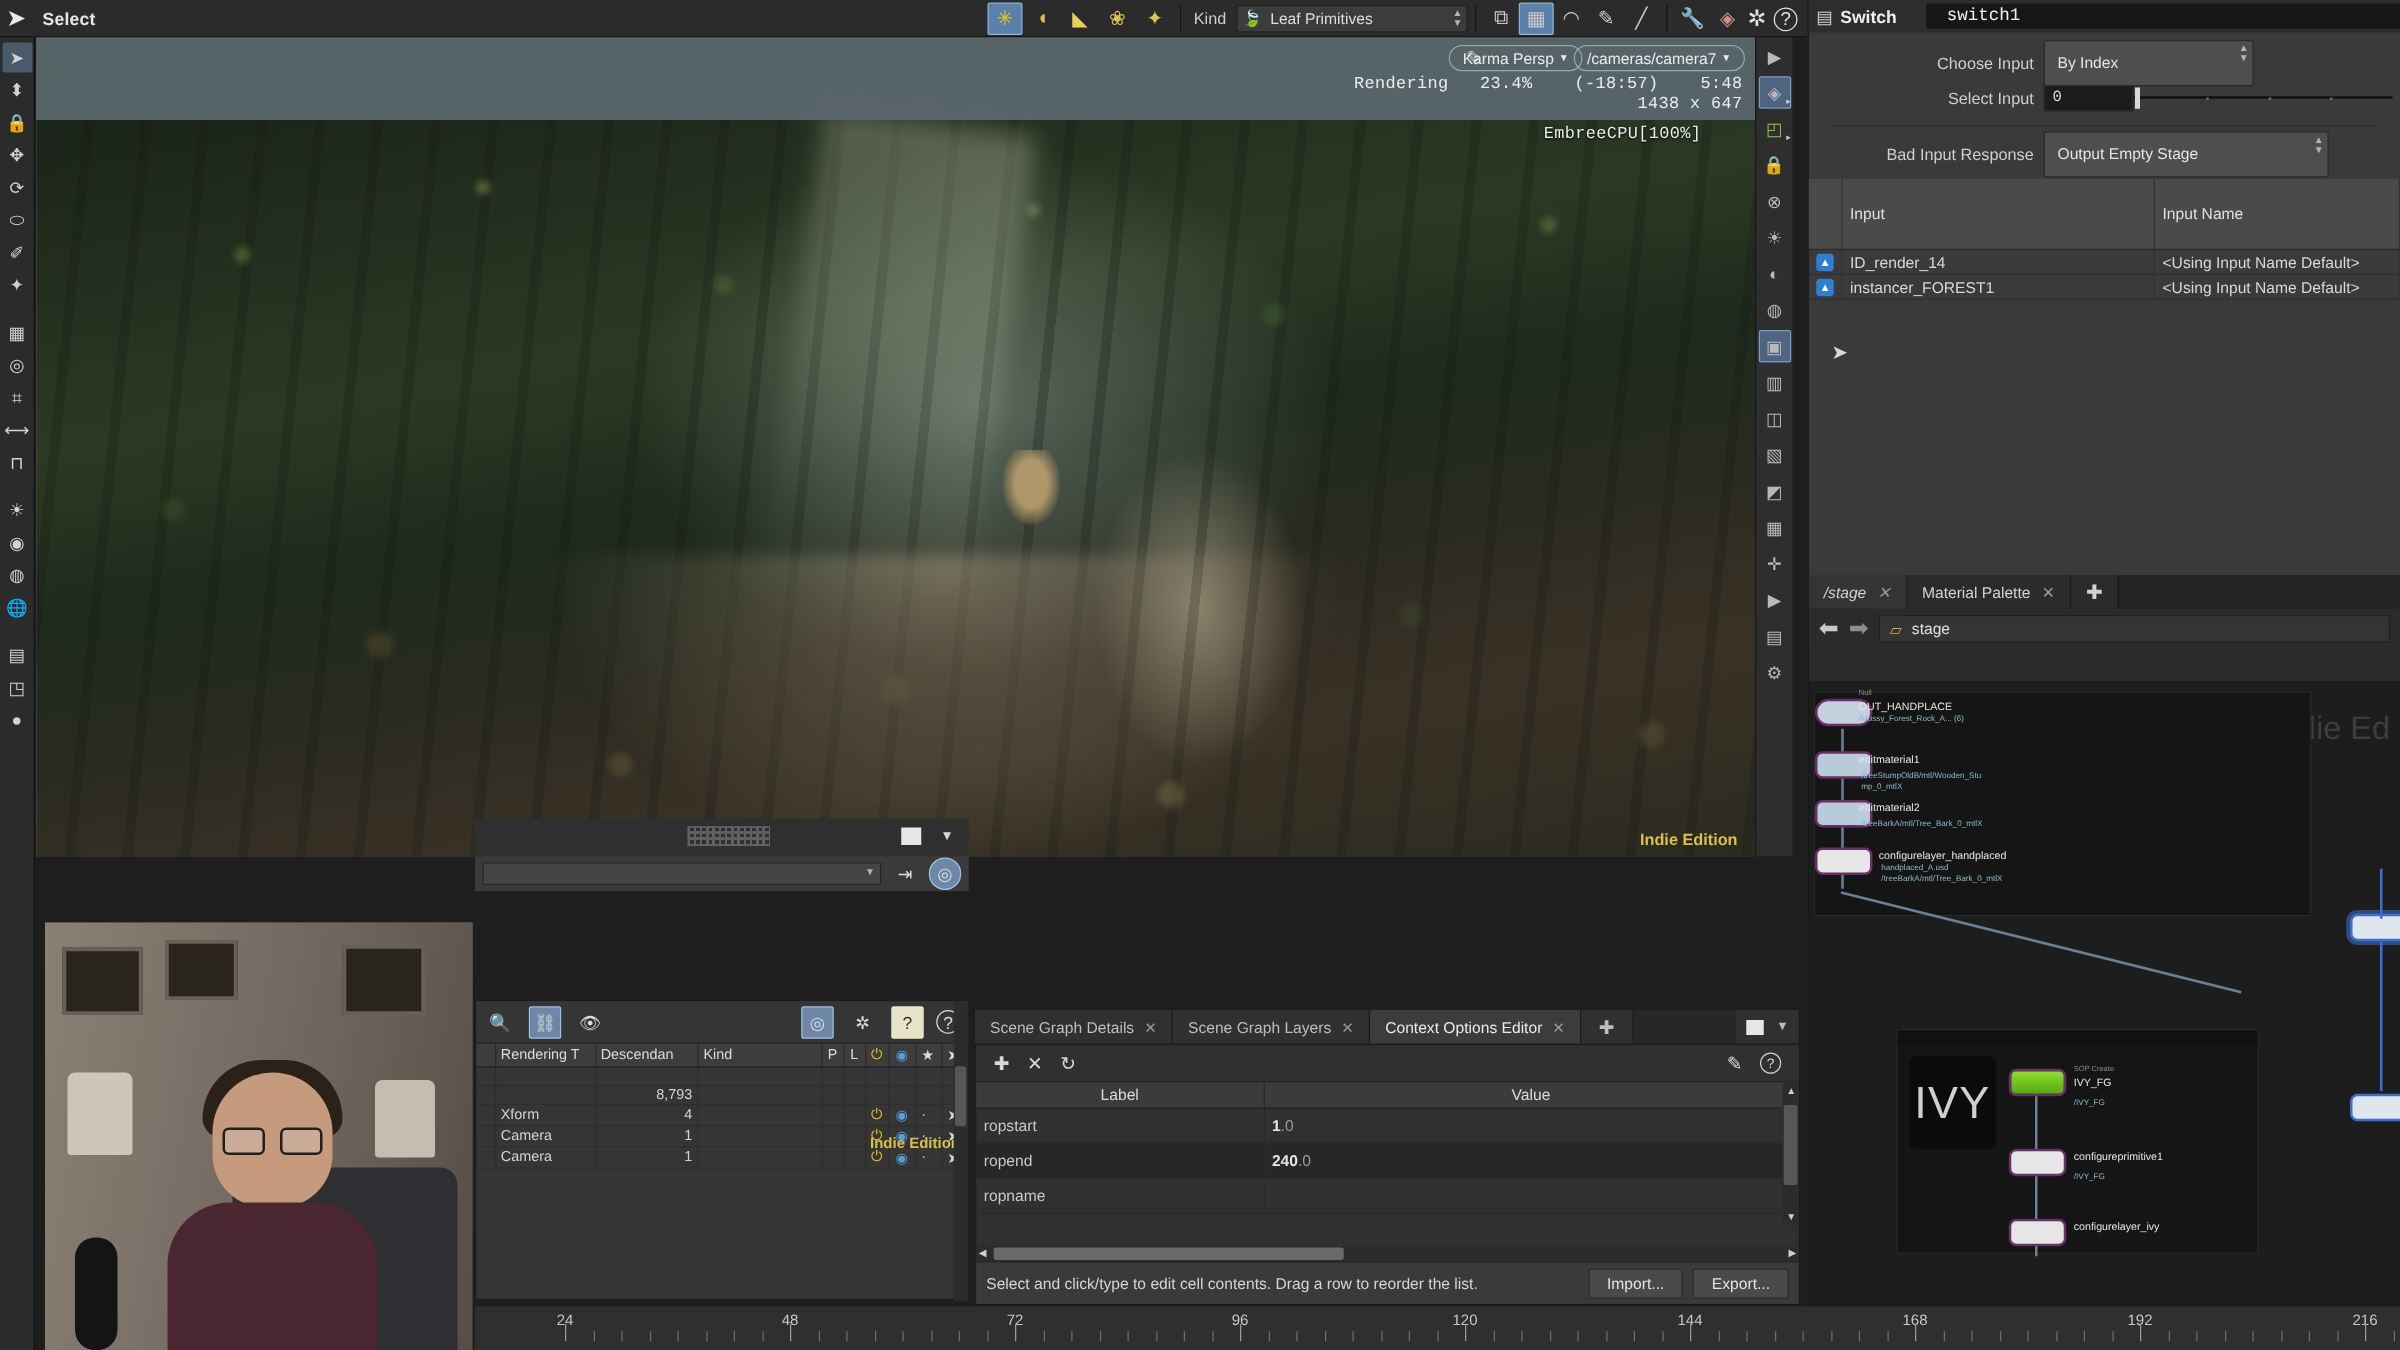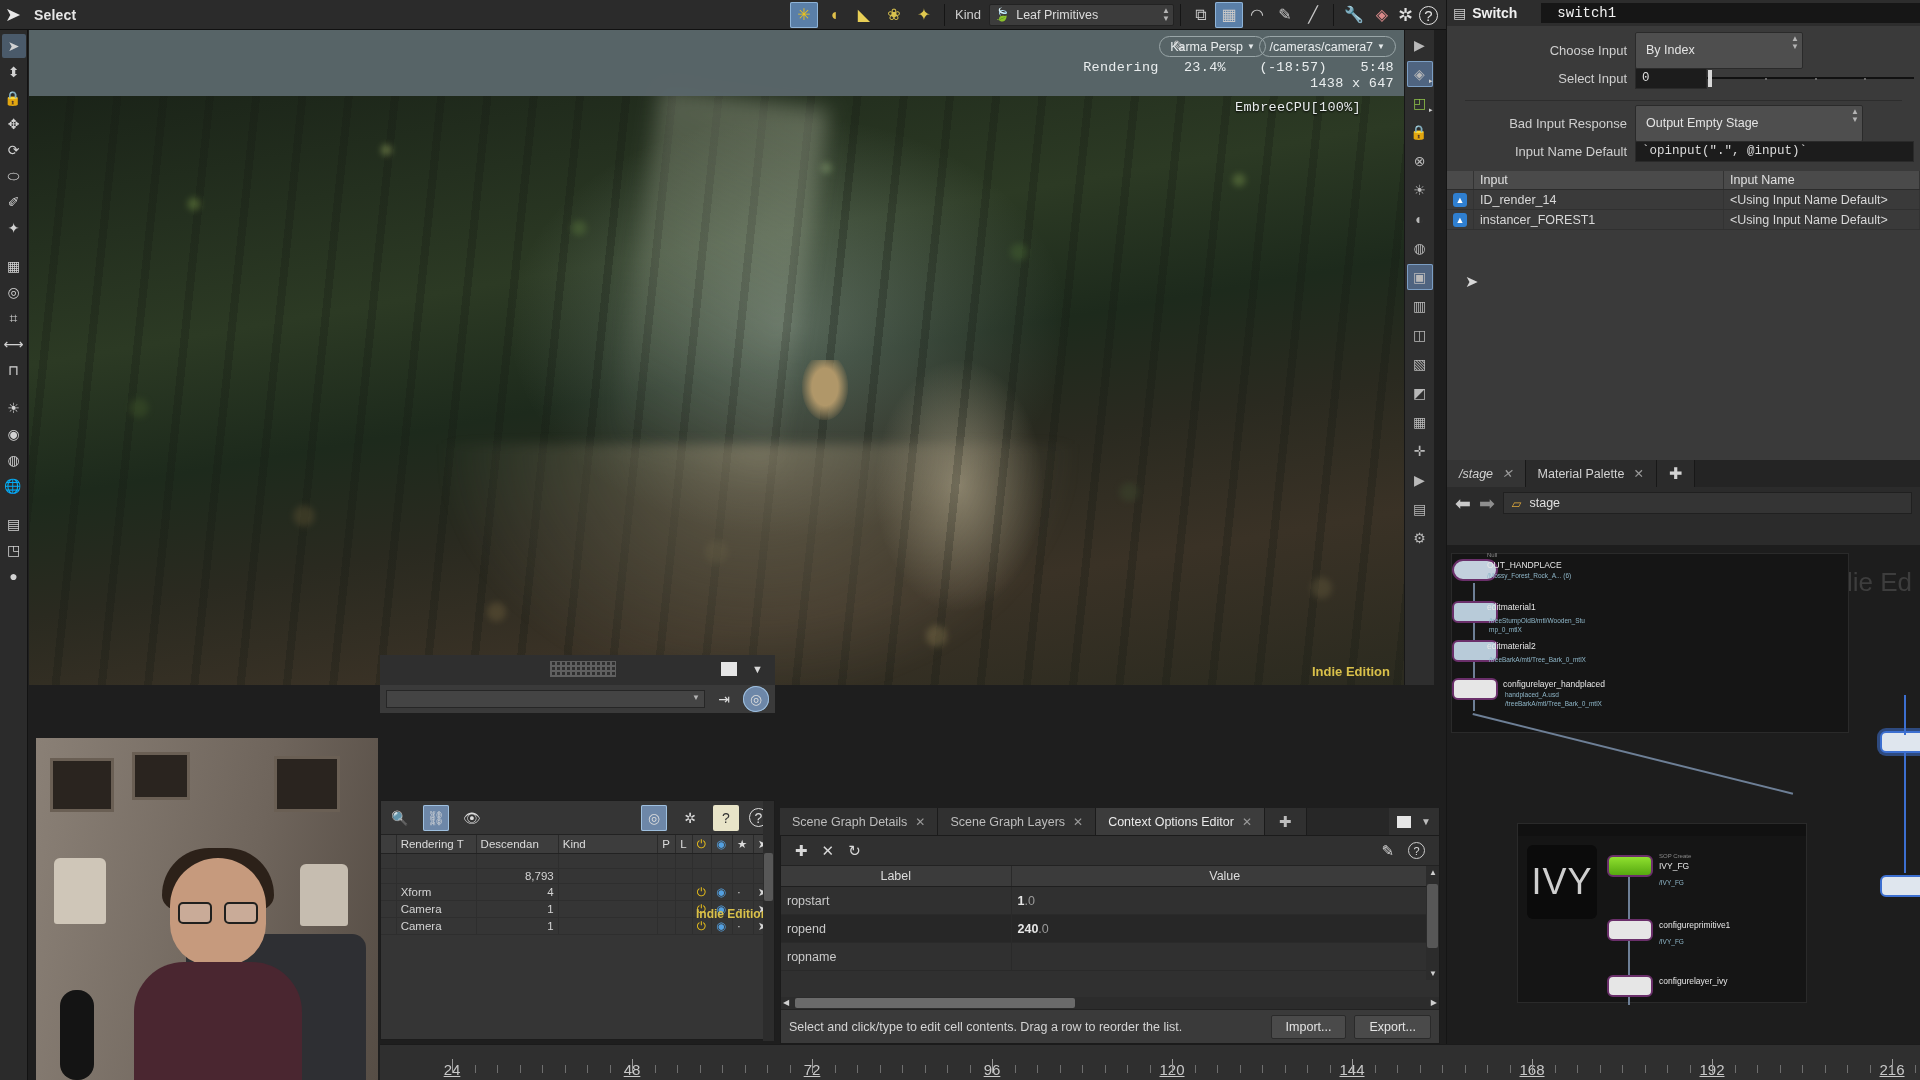--- a/index.html
+++ b/index.html
@@ -173,21 +173,21 @@
   .pfield { height:21px; background:#1c1c1c; border:1px solid #2a2a2a; font-size:12.5px;
             color:#ddd; display:flex; align-items:center; padding:0 6px;
             font-family:"Liberation Mono", monospace;}
   .pslider { flex:1; height:21px; position:relative; display:flex; align-items:center; }
   .pslider .track { position:absolute; left:0; right:0; height:2px; background:#111;}
   .pslider .handle { position:absolute; left:1px; width:4px; height:17px; background:#d8d8d8;}
   .pslider .tick { position:absolute; width:2px; height:2px; background:#6b6b6b; top:50%;}
   .pdivider { height:1px; background:#2d2d2d; margin:8px 18px;}
   table.inp { width:100%; border-collapse:collapse; font-size:12.5px;}
   table.inp th { background:#4a4a4a; color:#e0e0e0; font-weight:normal; text-align:left;
-                 padding:2px 6px; border-right:1px solid #333; border-bottom:1px solid #2b2b2b;}
+                 padding:21px 6px; border-right:1px solid #333; border-bottom:1px solid #2b2b2b;}
   table.inp td { padding:2px 6px; border-right:1px solid #333; border-bottom:1px solid #303030;
                  color:#d8d8d8; height:18px;}
   .inbadge { display:inline-block; width:14px; height:14px; border-radius:3px; background:#2f7fd0;
              color:#fff; font-size:9px; text-align:center; line-height:14px; }
 
   
   #netwrap { left:1446px; top:460px; width:474px; height:620px; background:#2b2b2b;
              border-left:1px solid #151515;}
   #nettabs { height:27px; display:flex; align-items:stretch; background:#242424;}
   .nettab { display:flex; align-items:center; gap:9px; padding:0 12px; font-size:12.5px;
@@ -214,21 +214,21 @@
   .ivy-thumb { position:absolute; background:#0b0b0b; border-radius:6px; display:flex;
                align-items:center; justify-content:center; color:#cfcfcf;
                font-size:36px; letter-spacing:1px;}
   #indie-net { position:absolute; right:8px; top:22px; font-size:26px; color:#3d3d3d;}
 
   
   #ruler { left:380px; top:1044px; width:1540px; height:36px; background:#2f2f2f;
            border-top:1px solid #1b1b1b;}
   .rtick { position:absolute; top:20px; width:1px; height:8px; background:#6e6e6e;}
   .rtick.maj { height:14px; top:14px; background:#9a9a9a;}
-  .rlabel { position:absolute; top:16px; font-size:15px; color:#c8c8c8; transform:translateX(-50%);text-decoration:underline;}
+  .rlabel { position:absolute; top:4px; font-size:12px; color:#c8c8c8; transform:translateX(-50%);}
 
   
   .vscroll { position:absolute; right:0; top:0; bottom:0; width:11px; background:#2c2c2c;}
   .vscroll .thumb{position:absolute;left:1px;right:1px;background:#575757;border-radius:2px;}
   .hscroll { position:absolute; left:0; right:0; bottom:0; height:12px; background:#2c2c2c;}
   .hscroll .thumb{position:absolute;top:1px;bottom:1px;background:#6a6a6a;border-radius:2px;}
 </style>
 </head>
 <body>
 
@@ -586,24 +586,20 @@
       <div class="pdivider"></div>
 
       <div class="prow">
         <div class="plabel">Bad Input Response</div>
         <div class="pcombo" style="width:228px;">
           <span>Output Empty Stage</span>
           <span class="spin">▲<br>▼</span>
         </div>
       </div>
 
-      <div class="prow">
-        <div class="plabel">Input Name Default</div>
-        <div class="pfield" style="flex:1;">`opinput(".", @input)`</div>
-      </div>
     </div>
 
     <div style="margin-top:6px;">
       <table class="inp">
         <thead>
           <tr>
             <th style="width:20px"></th>
             <th style="width:250px">Input</th>
             <th>Input Name</th>
           </tr>

